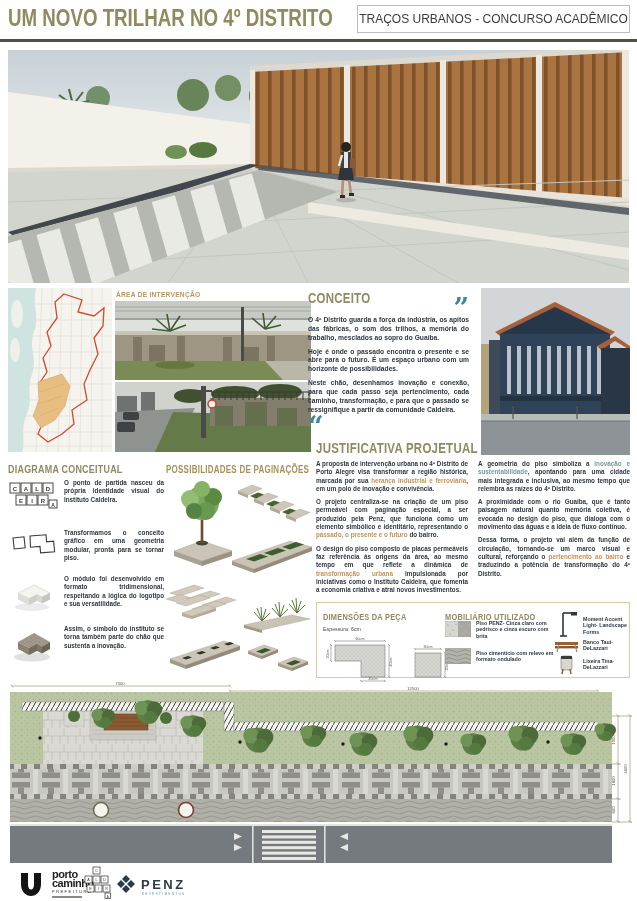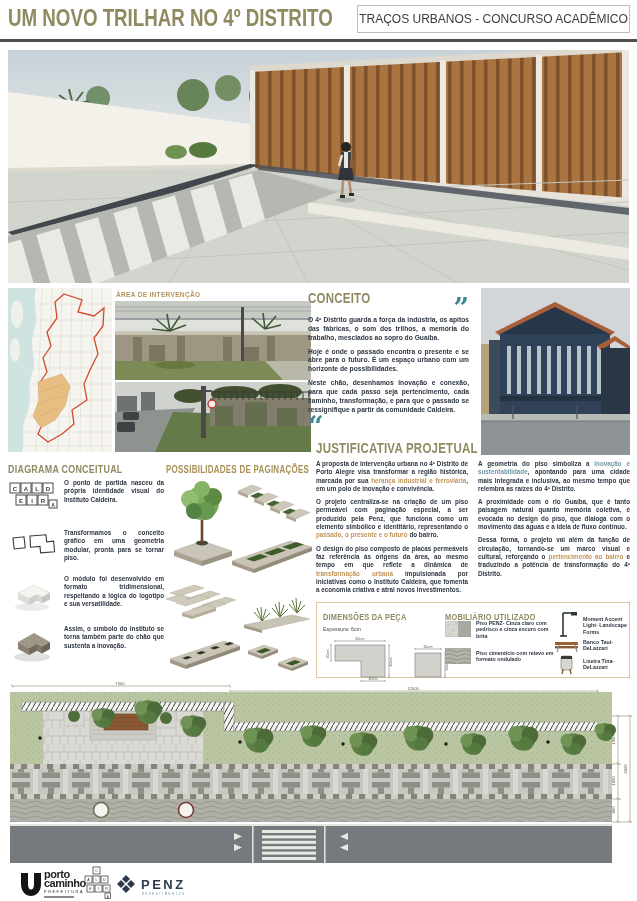--- a/index.html
+++ b/index.html
@@ -750,21 +750,21 @@
     <text x="607" y="60" class="dim-label" text-anchor="middle" transform="rotate(-90 607 60)">1000</text>
     <text x="607" y="101" class="dim-label" text-anchor="middle" transform="rotate(-90 607 101)">1800</text>
     <text x="607" y="130" class="dim-label" text-anchor="middle" transform="rotate(-90 607 130)">800</text>
     <text x="619" y="89" class="dim-label" text-anchor="middle" transform="rotate(-90 619 89)">3600</text>
   </svg>
 
   <svg class="abs" style="left:16px;top:872px" width="30" height="26" viewBox="0 0 30 26">
     <path d="M5,1 v11 c0,8 5,12 10,12 s10,-4 10,-12 v-11 h-7 v11 c0,3.5 -1,5.5 -3,5.5 s-3,-2 -3,-5.5 v-11 z" fill="#141414"></path>
   </svg>
 
-  <div class="abs" style="left:44px;top:870px;width:46px;color:#232321">
+  <div class="abs" style="left:52px;top:870px;width:46px;color:#232321">
     <div style="font-size:11px;font-weight:bold;line-height:.85;letter-spacing:-.5px">porto</div>
     <div style="font-size:11px;font-weight:bold;line-height:.85;letter-spacing:-.5px">caminho</div>
     <div style="font-size:3.8px;letter-spacing:1.6px;margin-top:1.5px">PREFEITURA</div>
     <div style="width:30px;height:2px;background:#8a8a86;margin-top:1.5px"></div>
   </div>
 
   <svg class="abs" style="left:84px;top:866px" width="28" height="35" viewBox="0 0 28 35">
     <g fill="#fff" stroke="#2f2f2c" stroke-width=".7">
       <rect x="9" y="1" width="7" height="7"></rect>
       <rect x="1" y="10" width="7" height="7"></rect>

